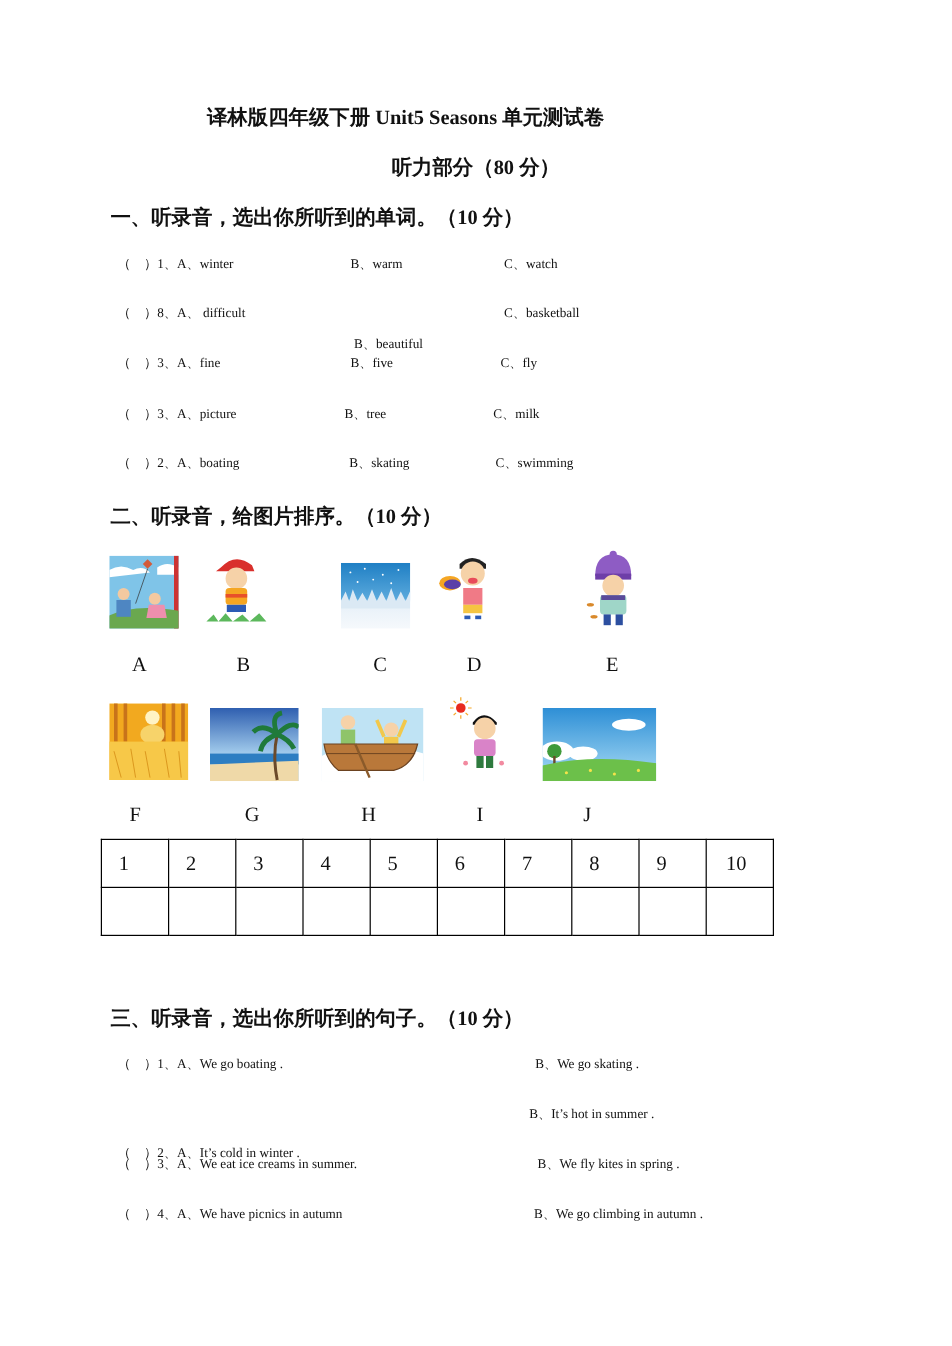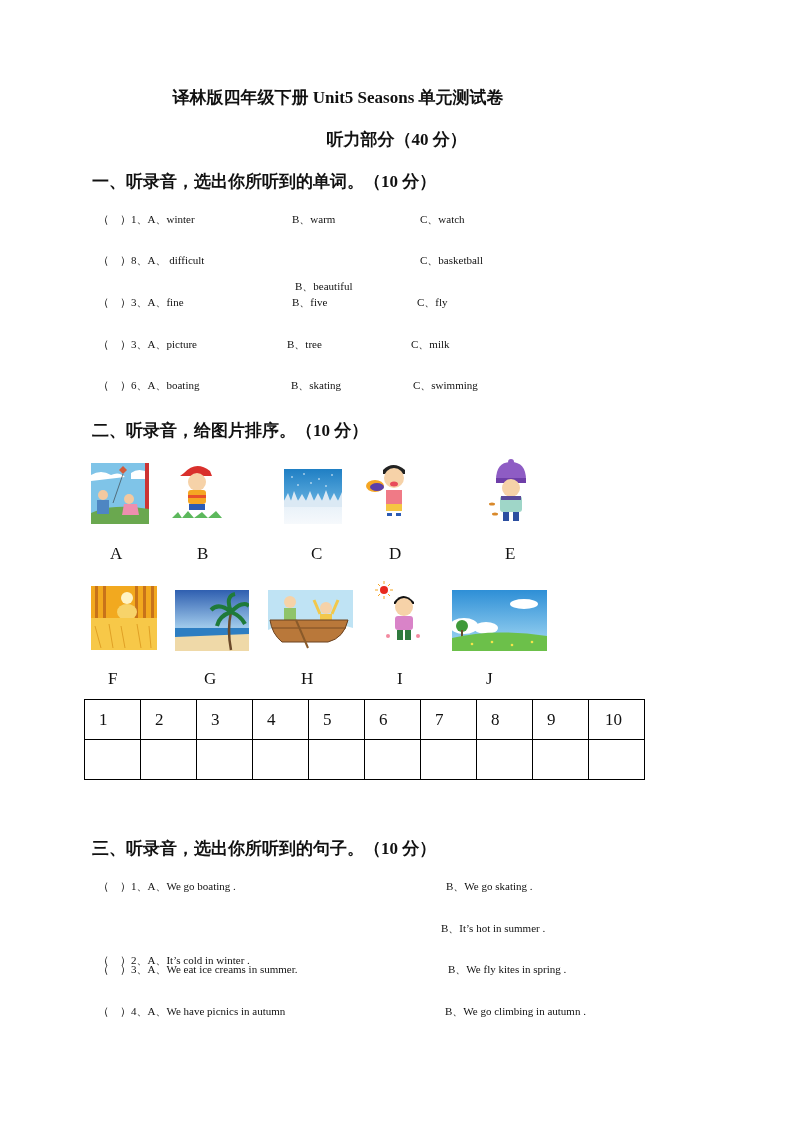--- a/index.html
+++ b/index.html
@@ -12,21 +12,21 @@
   .q { font-size:11px; white-space:nowrap; }
   .pic { position:absolute; overflow:hidden; }
   .lbl { position:absolute; font-size:17px; }
   table.ans { position:absolute; left:84px; top:699px; border-collapse:collapse; }
   table.ans td { border:1.3px solid #000; width:56px; height:40px; font-size:17px; padding:0 0 0 14px; box-sizing:border-box; vertical-align:middle; }
 </style>
 </head>
 <body>
 
 <div class="abs title">译林版四年级下册 Unit5 Seasons 单元测试卷</div>
-<div class="abs subtitle">听力部分（40 分）</div>
+<div class="abs subtitle">听力部分（80 分）</div>
 
 <div class="abs sec" style="top:170px;">一、听录音，选出你所听到的单词。（10 分）</div>
 
 <div>
   <span class="abs q" style="left:98px;top:212px;">（　）1、A、winter</span>
   <span class="abs q" style="left:292px;top:212px;">B、warm</span>
   <span class="abs q" style="left:420px;top:212px;">C、watch</span>
 </div>
 <div>
   <span class="abs q" style="left:98px;top:253px;">（　）8、A、 difficult</span>
@@ -37,21 +37,21 @@
   <span class="abs q" style="left:98px;top:295px;">（　）3、A、fine</span>
   <span class="abs q" style="left:292px;top:295px;">B、five</span>
   <span class="abs q" style="left:417px;top:295px;">C、fly</span>
 </div>
 <div>
   <span class="abs q" style="left:98px;top:337px;">（　）3、A、picture</span>
   <span class="abs q" style="left:287px;top:337px;">B、tree</span>
   <span class="abs q" style="left:411px;top:337px;">C、milk</span>
 </div>
 <div>
-  <span class="abs q" style="left:98px;top:378px;">（　）6、A、boating</span>
+  <span class="abs q" style="left:98px;top:378px;">（　）2、A、boating</span>
   <span class="abs q" style="left:291px;top:378px;">B、skating</span>
   <span class="abs q" style="left:413px;top:378px;">C、swimming</span>
 </div>
 
 <div class="abs sec" style="top:419px;">二、听录音，给图片排序。（10 分）</div>
 
 <div class="pic" style="left:91px;top:463px;width:58px;height:61px;">
   <svg width="58" height="61" viewBox="0 0 58 61">
     <rect width="58" height="61" fill="#7fc4e8"></rect>
     <path d="M0 12 Q10 6 20 12 Q28 8 34 14 L0 18Z" fill="#fff"></path>

